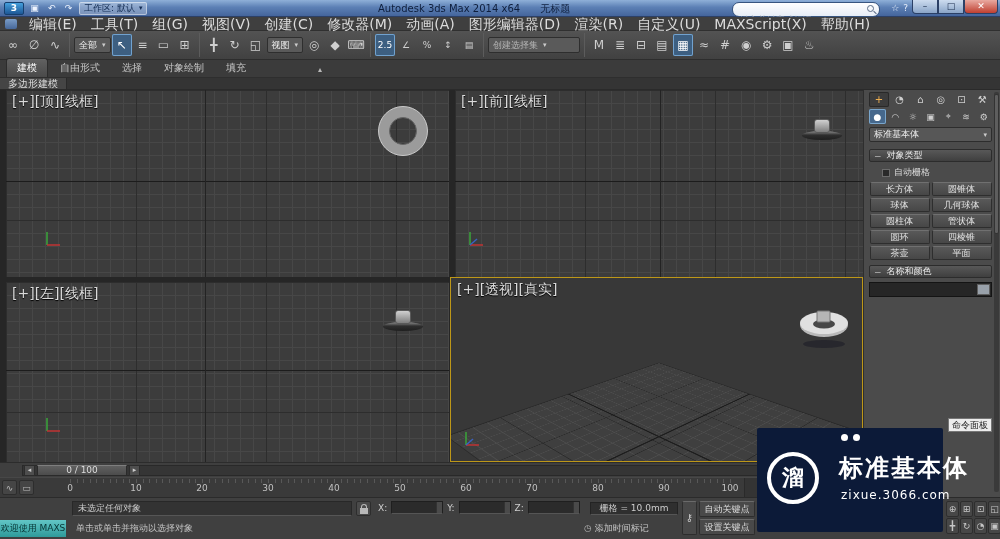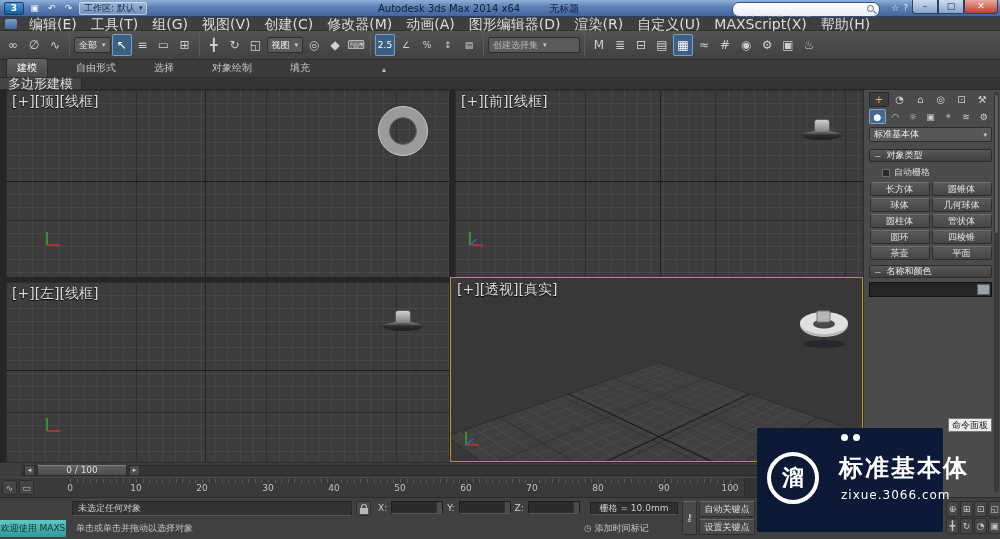--- a/index.html
+++ b/index.html
@@ -12,21 +12,21 @@
   #titlebar{position:absolute;left:0;top:0;width:1000px;height:17px;
     background:linear-gradient(180deg,#8fb0d8 0%,#5c80b5 45%,#44659c 100%);
     display:flex;align-items:center;padding:0 4px;gap:3px;border-bottom:1px solid #2c4067;}
   .appbtn{width:20px;height:13px;background:linear-gradient(#45a0dd,#1d5796);border:1px solid #163f6e;
     border-radius:2px;color:#fff;font-size:9px;font-weight:bold;text-align:center;line-height:11px;}
   .qa-group{display:flex;gap:2px;}
   .qa{width:15px;height:13px;font-size:9px;color:#eef4ff;text-align:center;line-height:13px;}
   .workspace{height:13px;background:rgba(255,255,255,.28);border:1px solid rgba(255,255,255,.45);
     border-radius:2px;font-size:9px;color:#122b52;padding:0 4px;line-height:11px;display:flex;gap:4px;align-items:center;}
   .tb-title{position:absolute;left:378px;top:2px;font-size:10px;color:#0e1e3c;white-space:nowrap;}
-  .tb-title .doc{margin-left:26px;}
+  .tb-title .doc{margin-left:17px;}
   .search{position:absolute;right:120px;top:2px;width:148px;height:15px;
     background:linear-gradient(#ffffff,#e7edf6);border:1px solid #38557f;border-radius:7px;
     font-size:9px;color:#8a93a3;padding:12px 16px 0 7px;line-height:11px;}
   .lens{position:absolute;right:5px;top:2px;width:7px;height:7px;border:1px solid #5a6b85;border-radius:50%;}
   .lens::after{content:"";position:absolute;left:5px;top:6px;width:4px;height:1px;background:#5a6b85;transform:rotate(45deg);}
   .aux{position:absolute;right:92px;top:2px;display:flex;gap:4px;}
   .auxi{font-size:9px;color:#e6eefb;line-height:13px;}
   .winbtns{position:absolute;right:2px;top:0;display:flex;}
   .wb{width:26px;height:14px;border:1px solid #2b4066;border-top:none;
     background:linear-gradient(#cddcef,#8aa5c8);color:#1a2b4a;font-size:9px;text-align:center;line-height:12px;}
@@ -50,28 +50,28 @@
   .tb-icon.active{background:#3d5f81;box-shadow:inset 0 0 0 1px #71a2cf;color:#fff;}
   .tb-sep{width:1px;height:24px;background:#323232;border-right:1px solid #5c5c5c;margin:0 3px;}
   .tb-combo{height:16px;background:#5a5a5a;border:1px solid #2e2e2e;border-radius:2px;font-size:9px;
     color:#eee;display:flex;align-items:center;padding:0 4px;gap:5px;white-space:nowrap;}
   .tb-combo .arr{font-size:7px;color:#ccc;}
   .combo-wide{width:92px;color:#b5b5b5;justify-content:flex-start;}
 
   
   #ribbon-tabs{position:absolute;left:0;top:60px;width:1000px;height:18px;background:#3b3b3b;
     border-bottom:1px solid #2e2e2e;display:flex;align-items:flex-end;padding-left:6px;}
-  .rtabs{display:flex;gap:18px;align-items:flex-end;justify-content:space-between;}
+  .rtabs{display:flex;gap:2px;align-items:flex-end;justify-content:space-between;}
   .rtab{font-size:10px;color:#c6c6c6;padding:2px 10px;white-space:nowrap;}
   .rtab.active{background:linear-gradient(#616161,#4a4a4a);border:1px solid #2c2c2c;border-bottom:none;
     border-radius:3px 3px 0 0;color:#fff;}
   .rcollapse{margin-left:62px;color:#b8b8b8;font-size:8px;padding-bottom:3px;}
   #ribbon-sub{position:absolute;left:0;top:78px;width:1000px;height:12px;background:#343434;
     border-bottom:1px solid #2a2a2a;display:flex;}
-  .subtab{font-size:13px;color:#ddd;background:#454545;padding:0 8px;line-height:11px;border-right:1px solid #2a2a2a;white-space:nowrap;}
+  .subtab{font-size:10px;color:#ddd;background:#454545;padding:0 8px;line-height:11px;border-right:1px solid #2a2a2a;white-space:nowrap;}
 
   
   #viewports{position:absolute;left:0;top:90px;width:863px;height:372px;background:#262626;}
   .vp{position:absolute;background:#3c3c3c;overflow:hidden;}
   #vp-tl{left:6px;top:0;width:443px;height:187px;}
   #vp-tr{left:455px;top:0;width:408px;height:187px;}
   #vp-bl{left:6px;top:192px;width:443px;height:180px;}
   #vp-br{left:450px;top:187px;width:413px;height:185px;border:1px solid #bd9718;background:#383838;}
   .gridlines{position:absolute;inset:0;
     background-image:

